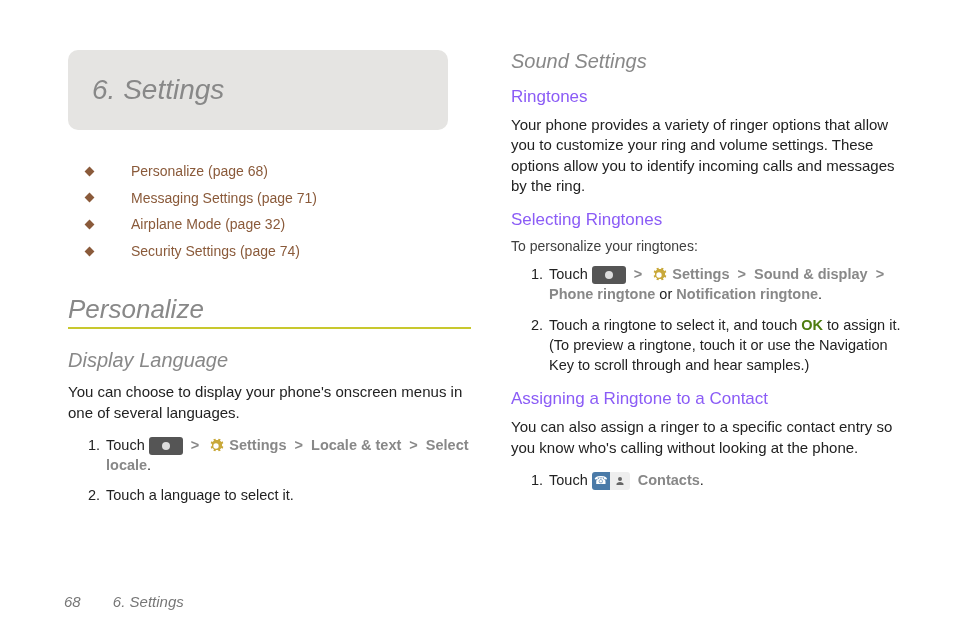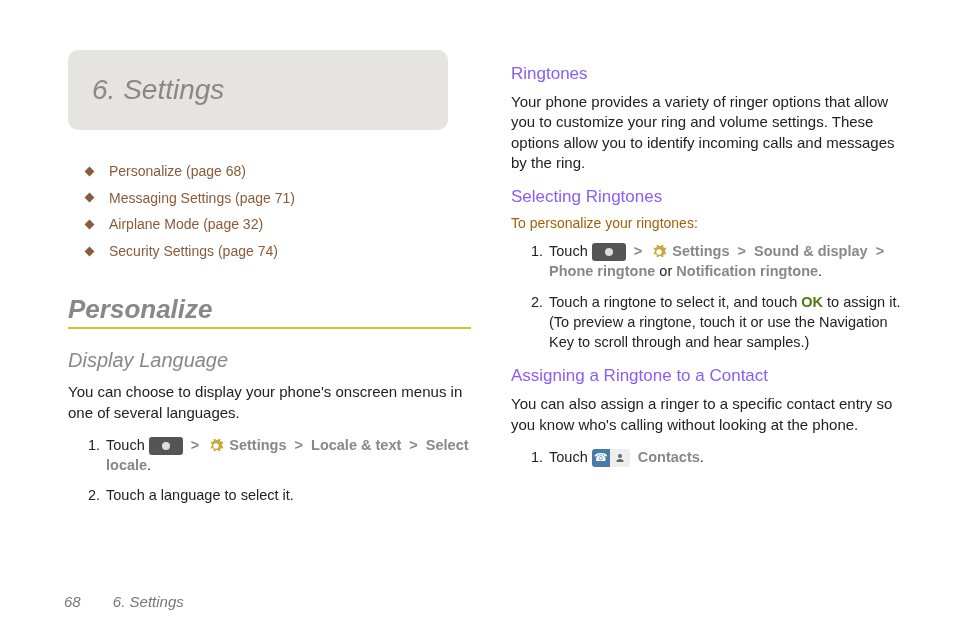--- a/index.html
+++ b/index.html
@@ -37,34 +37,35 @@
     list-style: none;
     margin-left: 18px;
     margin-bottom: 30px;
   }
   .toc li {
     color: #8a5a3a;
     font-size: 14px;
     line-height: 1.9;
     display: flex;
     align-items: center;
+    gap: 22px;
   }
   .diamond {
     display: inline-block;
     width: 7px; height: 7px;
     background: #8a5a3a;
     transform: rotate(45deg);
     margin-right: 16px;
     flex-shrink: 0;
   }
   .h2 {
     font-size: 26px;
     font-style: italic;
     color: #888;
-    font-weight: 700;
+    font-weight: 400;
     border-bottom: 2px solid #c8c82e;
     padding-bottom: 2px;
     margin-bottom: 20px;
   }
   .h3 {
     font-size: 20px;
     font-style: italic;
     color: #888;
     font-weight: 400;
     margin-bottom: 10px;
@@ -78,21 +79,21 @@
     margin-bottom: 8px;
   }
   .body-text {
     font-size: 15px;
     line-height: 1.35;
     color: #222;
     margin-bottom: 12px;
   }
   .lead {
     font-size: 14px;
-    color: #a16207;
+    color: #404040;
     margin-bottom: 10px;
   }
   ol.steps {
     list-style: decimal;
     margin-left: 36px;
     font-size: 14.5px;
     line-height: 1.4;
     color: #222;
   }
   ol.steps li { margin-bottom: 10px; padding-left: 2px; }
@@ -200,20 +201,21 @@
         <span class="gt">&gt;</span>
         <span class="bold-gray">Locale &amp; text</span>
         <span class="gt">&gt;</span>
         <span class="bold-gray">Select locale</span><span>.</span>
       </li>
       <li>Touch a language to select it.</li>
     </ol>
   </div>
 
   <div class="col">
+    <div class="h3" style="margin-top:0">Sound Settings</div>
 
     <div class="h4">Ringtones</div>
     <p class="body-text">Your phone provides a variety of ringer options that allow you to customize your ring and volume settings. These options allow you to identify incoming calls and messages by the ring.</p>
 
     <div class="h4">Selecting Ringtones</div>
     <p class="lead">To personalize your ringtones:</p>
 
     <ol class="steps">
       <li>
         <span>Touch </span>

